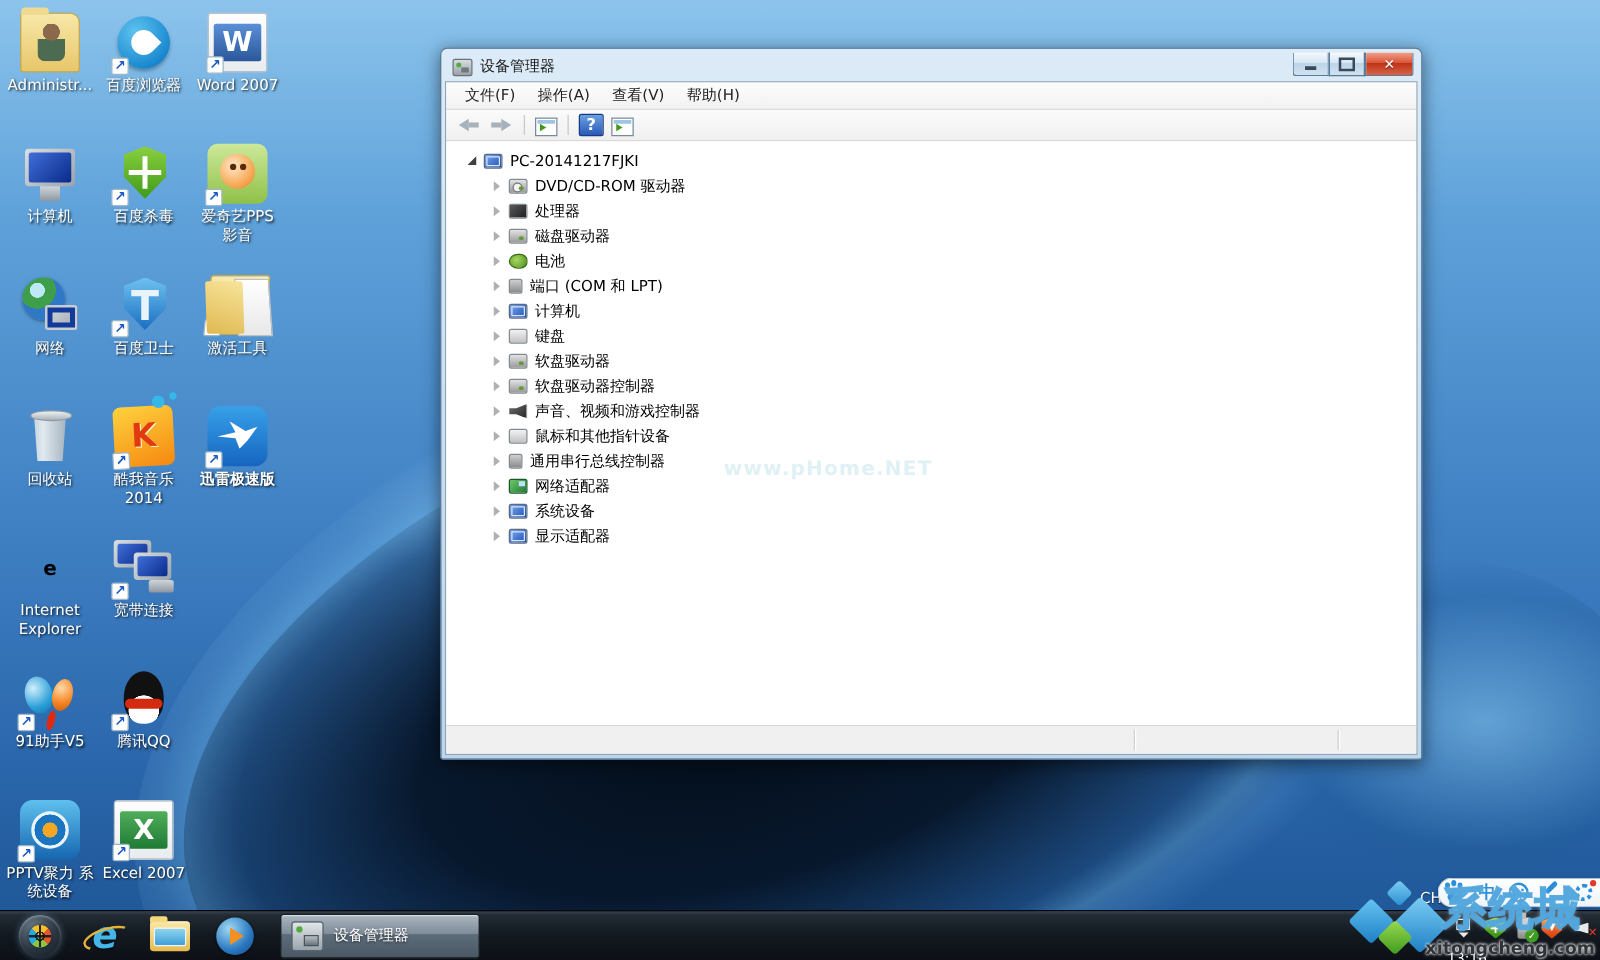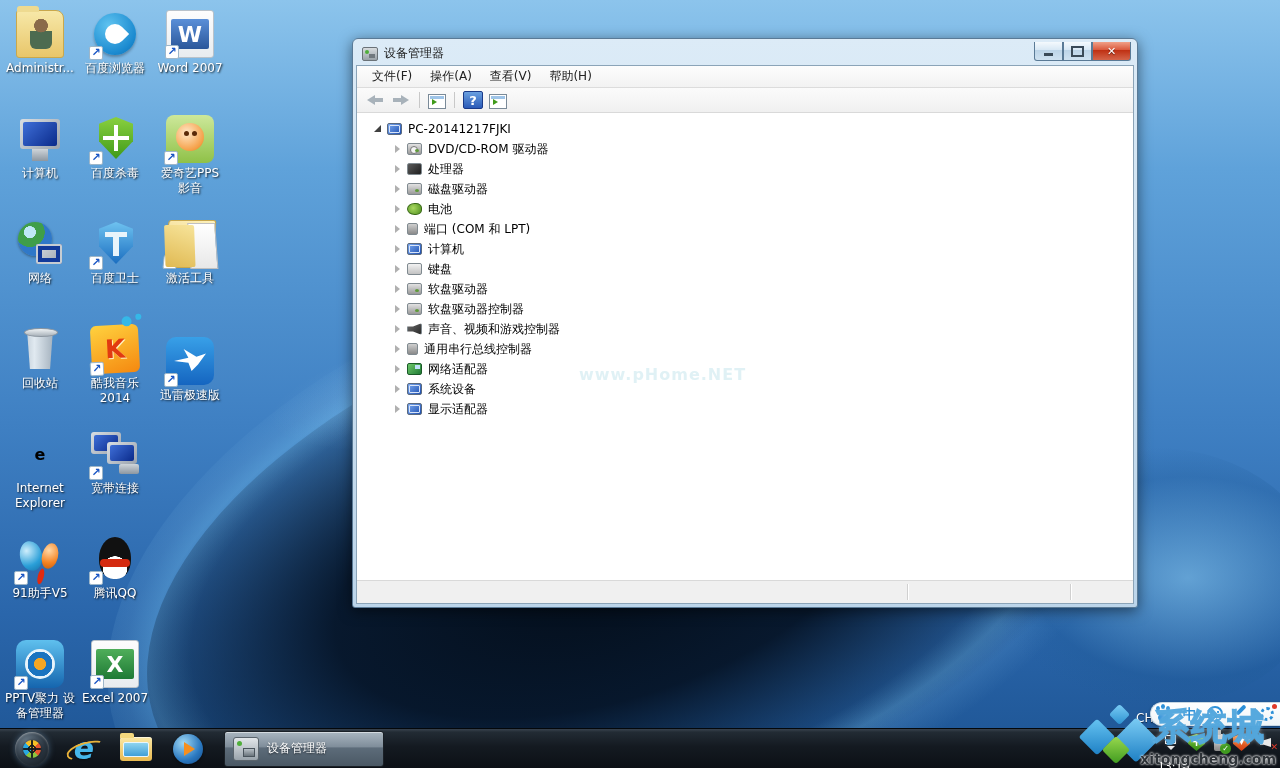--- a/index.html
+++ b/index.html
@@ -323,21 +323,21 @@
         <div class="dsk-img dsk-recycle-bin"></div>
         <div class="dsk-label">回收站</div>
       </div>
       <div class="dsk-icon" style="left: 79px; top: 325px;">
         <div class="dsk-img dsk-kuwo-music">
           <span class="ic-letter">K</span>
           <span class="sc-arrow"></span>
         </div>
         <div class="dsk-label">酷我音乐 2014</div>
       </div>
-      <div class="dsk-icon" style="left: 154px; top: 337px;">
+      <div class="dsk-icon" style="left: 154px; top: 325px; font-weight: bold;">
         <div class="dsk-img dsk-xunlei">
           <span class="sc-arrow"></span>
         </div>
         <div class="dsk-label">迅雷极速版</div>
       </div>
       <div class="dsk-icon" style="left: 4px; top: 430px;">
         <div class="dsk-img dsk-internet-explorer">
           <span class="ic-letter">e</span>
         </div>
         <div class="dsk-label">Internet Explorer</div>
@@ -359,21 +359,21 @@
       <div class="dsk-icon" style="left: 79px; top: 535px;">
         <div class="dsk-img dsk-qq">
           <span class="sc-arrow"></span>
         </div>
         <div class="dsk-label">腾讯QQ</div>
       </div>
       <div class="dsk-icon" style="left: 4px; top: 640px;">
         <div class="dsk-img dsk-pptv">
           <span class="sc-arrow"></span>
         </div>
-        <div class="dsk-label">PPTV聚力 设备管理器</div>
+        <div class="dsk-label">PPTV聚力 系统设备</div>
       </div>
       <div class="dsk-icon" style="left: 79px; top: 640px;">
         <div class="dsk-img dsk-excel doc-icon">
           <span class="ic-letter">X</span>
           <span class="sc-arrow"></span>
         </div>
         <div class="dsk-label">Excel 2007</div>
       </div>
     </div>
 
@@ -452,20 +452,25 @@
             </div>
             <div class="tree-row child">
               <span class="expander closed"></span>
               <span class="di di-floppy-controller"></span>
               <span class="tree-label">软盘驱动器控制器</span>
             </div>
             <div class="tree-row child">
               <span class="expander closed"></span>
               <span class="di di-audio"></span>
               <span class="tree-label">声音、视频和游戏控制器</span>
+            </div>
+            <div class="tree-row child">
+              <span class="expander closed"></span>
+              <span class="di di-mouse"></span>
+              <span class="tree-label">鼠标和其他指针设备</span>
             </div>
             <div class="tree-row child">
               <span class="expander closed"></span>
               <span class="di di-usb"></span>
               <span class="tree-label">通用串行总线控制器</span>
             </div>
             <div class="tree-row child">
               <span class="expander closed"></span>
               <span class="di di-network-adapter"></span>
               <span class="tree-label">网络适配器</span>

